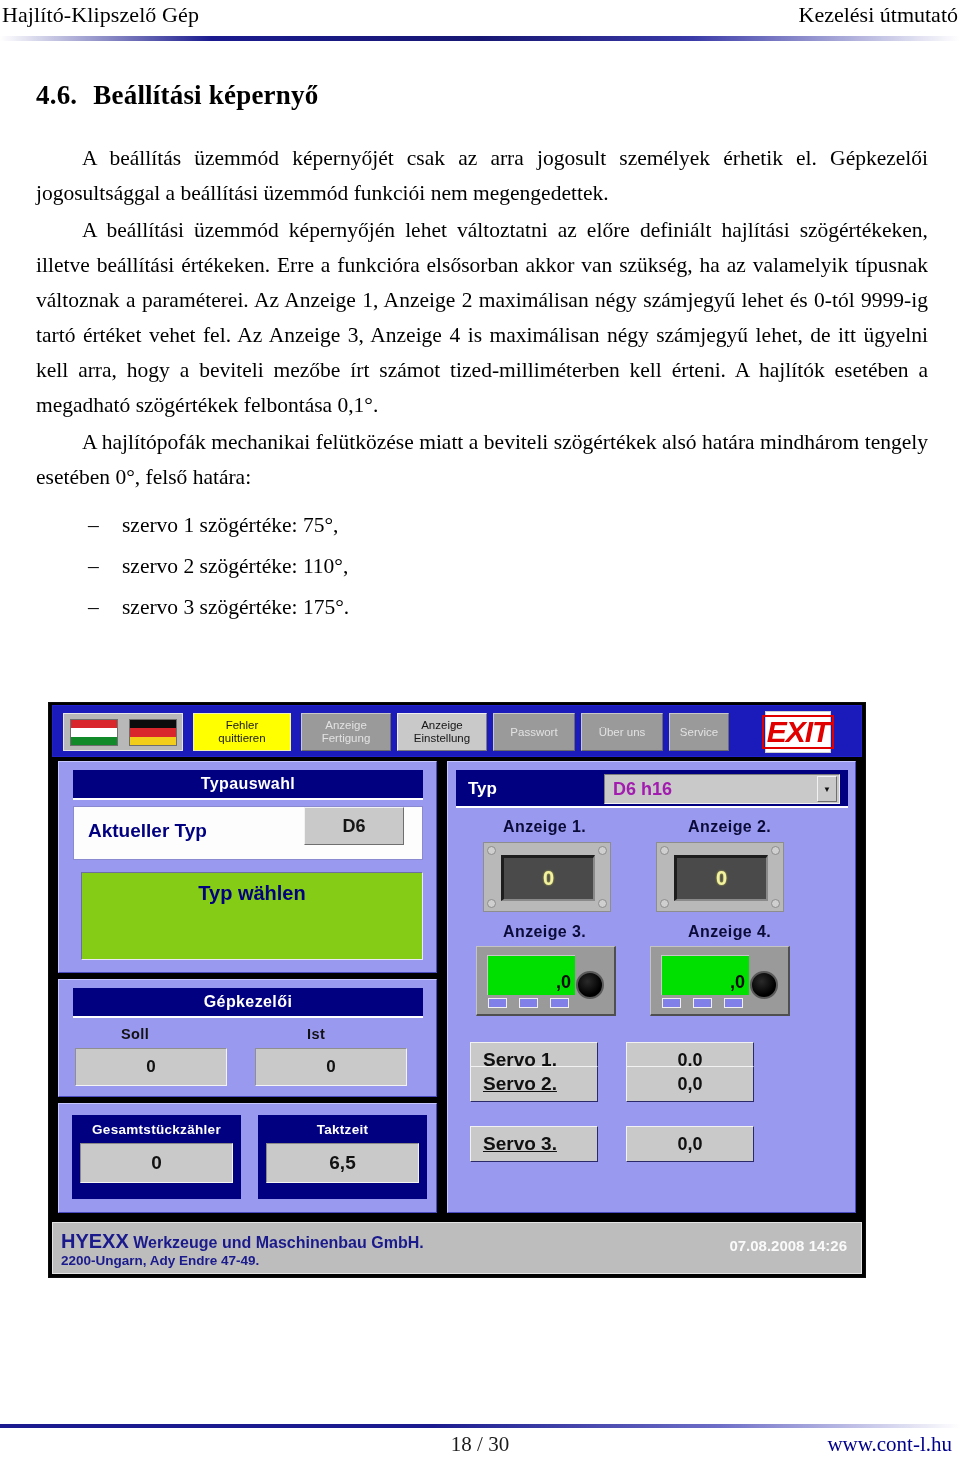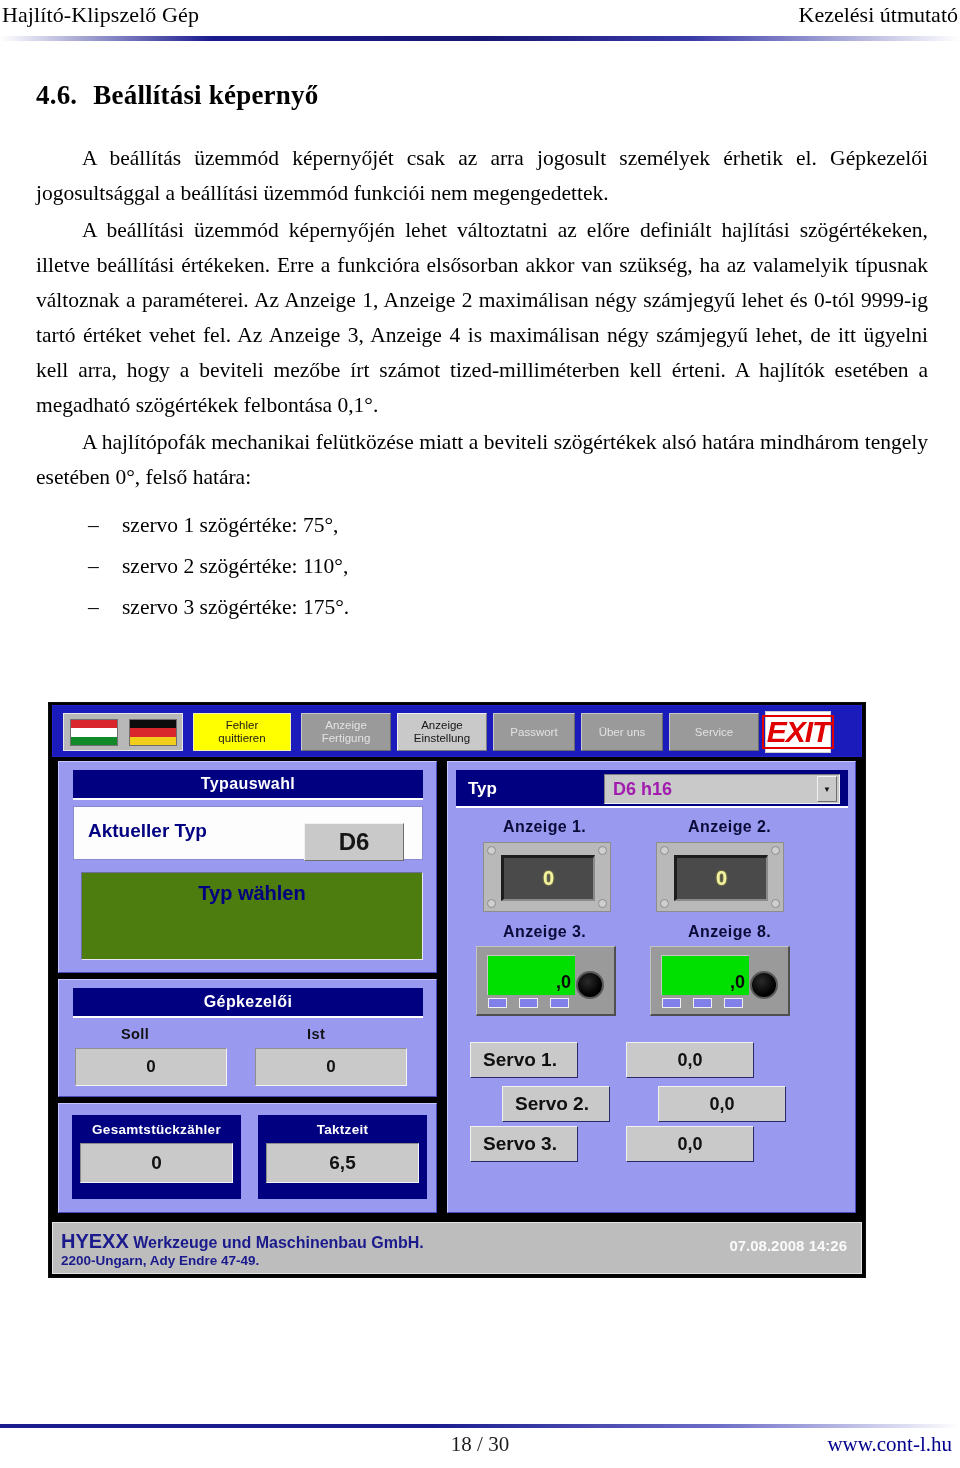--- a/index.html
+++ b/index.html
@@ -165,21 +165,21 @@
     border-top: 1px solid #efefef;
     border-left: 1px solid #efefef;
     border-right: 1px solid #7a7a7a;
     border-bottom: 1px solid #7a7a7a;
     color: #161616;
   }
   #tb-fertigung   { left: 248px; width: 90px; }
   #tb-einstellung { left: 344px; width: 90px; }
   #tb-passwort    { left: 440px; width: 82px; }
   #tb-uberuns     { left: 528px; width: 82px; }
-  #tb-service     { left: 616px; width: 90px; }
+  #tb-service     { left: 616px; width: 60px; }
   .tb-exit {
     position: absolute;
     left: 712px; top: 5px;
     width: 66px; height: 42px;
     background: #ffffff;
     border: 1px solid #cfcfcf;
     box-sizing: border-box;
     display: flex;
     align-items: center;
     justify-content: center;
@@ -244,37 +244,37 @@
   #aktueller-label {
     position: absolute;
     left: 14px; top: 13px;
     font-size: 19px;
     font-weight: bold;
     color: #000080;
     font-family: "Liberation Sans", sans-serif;
   }
   #aktueller-value {
     position: absolute;
-    right: 18px; top: 16px;
+    right: 18px; top: 0;
     width: 100px; height: 38px;
     background: #c9c9c9;
     box-sizing: border-box;
     border-top: 1px solid #f2f2f2;
     border-left: 1px solid #f2f2f2;
     border-right: 1px solid #6f6f6f;
     border-bottom: 1px solid #6f6f6f;
     display: flex; align-items: center; justify-content: center;
-    font-size: 24px; font-weight: bold; color: #161616;
+    font-size: 18px; font-weight: bold; color: #161616;
     font-family: "Liberation Sans", sans-serif;
   }
   #typ-listbox {
     position: absolute;
     left: 22px; top: 110px;
     width: 342px; height: 88px;
-    background: #4d7c0f;
+    background: #84cc16;
     box-sizing: border-box;
     border-top: 1px solid #6f6f9f;
     border-left: 1px solid #6f6f9f;
     border-right: 1px solid #e8e8f8;
     border-bottom: 1px solid #e8e8f8;
   }
   #typ-listbox span {
     display: block;
     text-align: center;
     margin-top: 9px;
@@ -520,24 +520,24 @@
     border-top: 1px solid #f2f2f2;
     border-left: 1px solid #f2f2f2;
     border-right: 1px solid #2a2a6a;
     border-bottom: 1px solid #2a2a6a;
     display: flex;
     align-items: center;
     font-family: "Liberation Sans", sans-serif;
     font-weight: bold;
     color: #101010;
   }
-  .servo-name { left: 22px; width: 108px; padding-left: 12px; font-size: 19px; }
+  .servo-name { left: 22px; width: 128px; padding-left: 12px; font-size: 19px; text-decoration: underline; }
   .servo-val  { left: 178px; width: 128px; justify-content: center; font-size: 18px; }
   .srow1 { top: 280px; }
-  .srow2 { top: 324px; margin-left: 32px; }
+  .srow2 { top: 304px; }
   .srow3 { top: 364px; }
 
   
   .hmi-status {
     position: absolute;
     left: 3px; bottom: 3px;
     width: 810px; height: 52px;
     background: #bdbdbd;
     box-sizing: border-box;
     border: 1px solid #e4e4e4;
@@ -701,21 +701,21 @@
         <span class="screw tl"></span>
         <span class="screw tr"></span>
         <span class="screw bl"></span>
         <span class="screw br"></span>
         <div class="screen">
           <span>0</span>
         </div>
       </div>
 
       <div class="anz-label" id="lbl-anz3">Anzeige 3.</div>
-      <div class="anz-label" id="lbl-anz4">Anzeige 8.</div>
+      <div class="anz-label" id="lbl-anz4">Anzeige 4.</div>
 
       <div class="disp-green" id="disp3">
         <div class="lcd">
           <span>,0</span>
         </div>
         <span class="minibtn b1"></span>
         <span class="minibtn b2"></span>
         <span class="minibtn b3"></span>
         <span class="knob"></span>
       </div>

